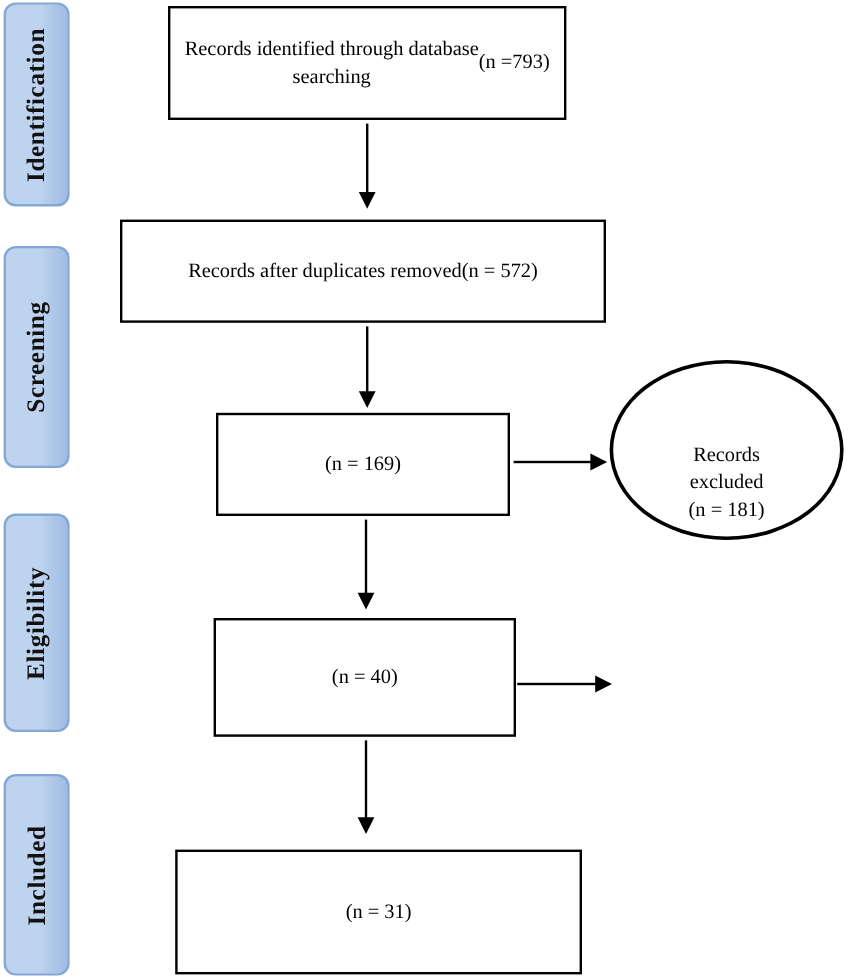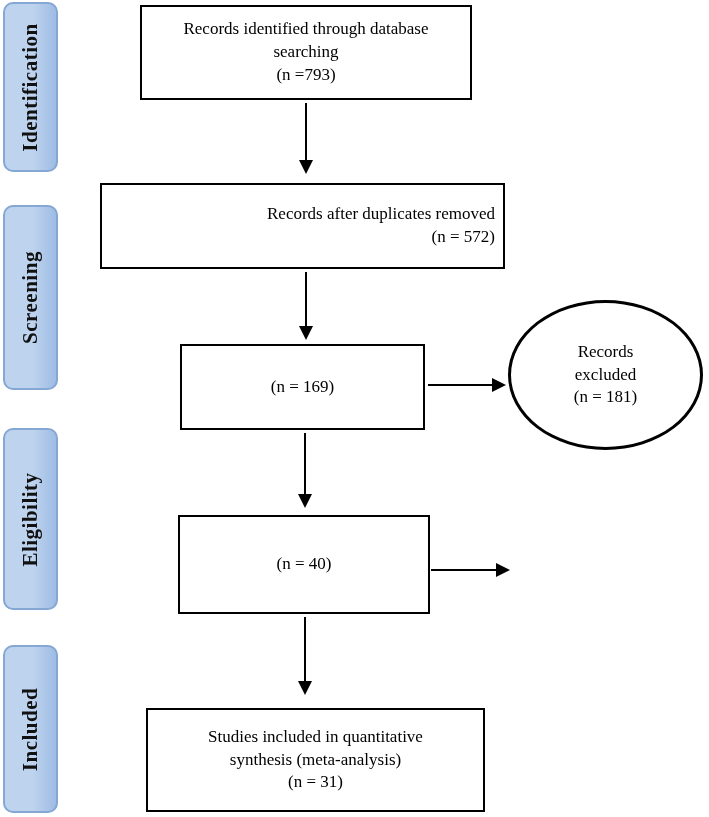--- a/index.html
+++ b/index.html
@@ -25,37 +25,37 @@
   .stage1 { top:2px;   height:170px; }
   .stage2 { top:205px; height:185px; }
   .stage3 { top:428px; height:182px; }
   .stage4 { top:645px; height:168px; }
 
   
   .box {
     position:absolute; box-sizing:border-box;
     border:2px solid var(--line,#000);
     background:#fff;
-    display:flex; flex-direction:column; align-items:center; justify-content:center;
-    text-align:center; padding:4px 8px;
+    display:flex; flex-direction:row; align-items:center; justify-content:center;
+    text-align:center; padding:16px 8px;
   }
   .box-text, .ellipse-text { font-size:17px; line-height:1.35; white-space:pre-line; }
   .box-n, .ellipse-n { font-size:17px; line-height:1.35; font-weight:normal; }
   .box1 { left:140px; top:5px;   width:332px; height:95px; }
-  .box2 { left:100px; top:183px; width:405px; height:86px;align-items:flex-end; }
+  .box2 { left:100px; top:183px; width:405px; height:86px; }
   .box3 { left:180px; top:344px; width:245px; height:86px; }
   .box4 { left:178px; top:515px; width:252px; height:99px; }
   .box5 { left:146px; top:708px; width:339px; height:104px; }
 
   
   .ellipse {
     position:absolute; box-sizing:border-box;
     border:3px solid var(--line,#000); border-radius:50%;
     background:#fff;
-    display:flex; flex-direction:column; align-items:center; justify-content:center;
+    display:flex; flex-direction:column; align-items:center; justify-content:flex-end;
     text-align:center; padding:10px 18px;
   }
   .ellipse1 { left:508px; top:300px; width:195px; height:150px; }
   .ellipse2 { left:510px; top:502px; width:195px; height:152px; }
 
   
   .varrow {
     position:absolute; width:2px; background:var(--line,#000);
   }
   .varrow::after {
@@ -106,22 +106,20 @@
     <div class="box-text">Records after duplicates removed</div>
     <div class="box-n">(n = 572)</div>
   </div>
   <div class="box box3">
     <div class="box-n">(n = 169)</div>
   </div>
   <div class="box box4">
     <div class="box-n">(n = 40)</div>
   </div>
   <div class="box box5">
-    <div class="box-text">Studies included in quantitative
-synthesis (meta-analysis)</div>
     <div class="box-n">(n = 31)</div>
   </div>
 
   <div class="ellipse ellipse1">
     <div class="ellipse-text">Records
 excluded</div>
     <div class="ellipse-n">(n = 181)</div>
   </div>
 
   <div class="varrow varrow1"></div>

